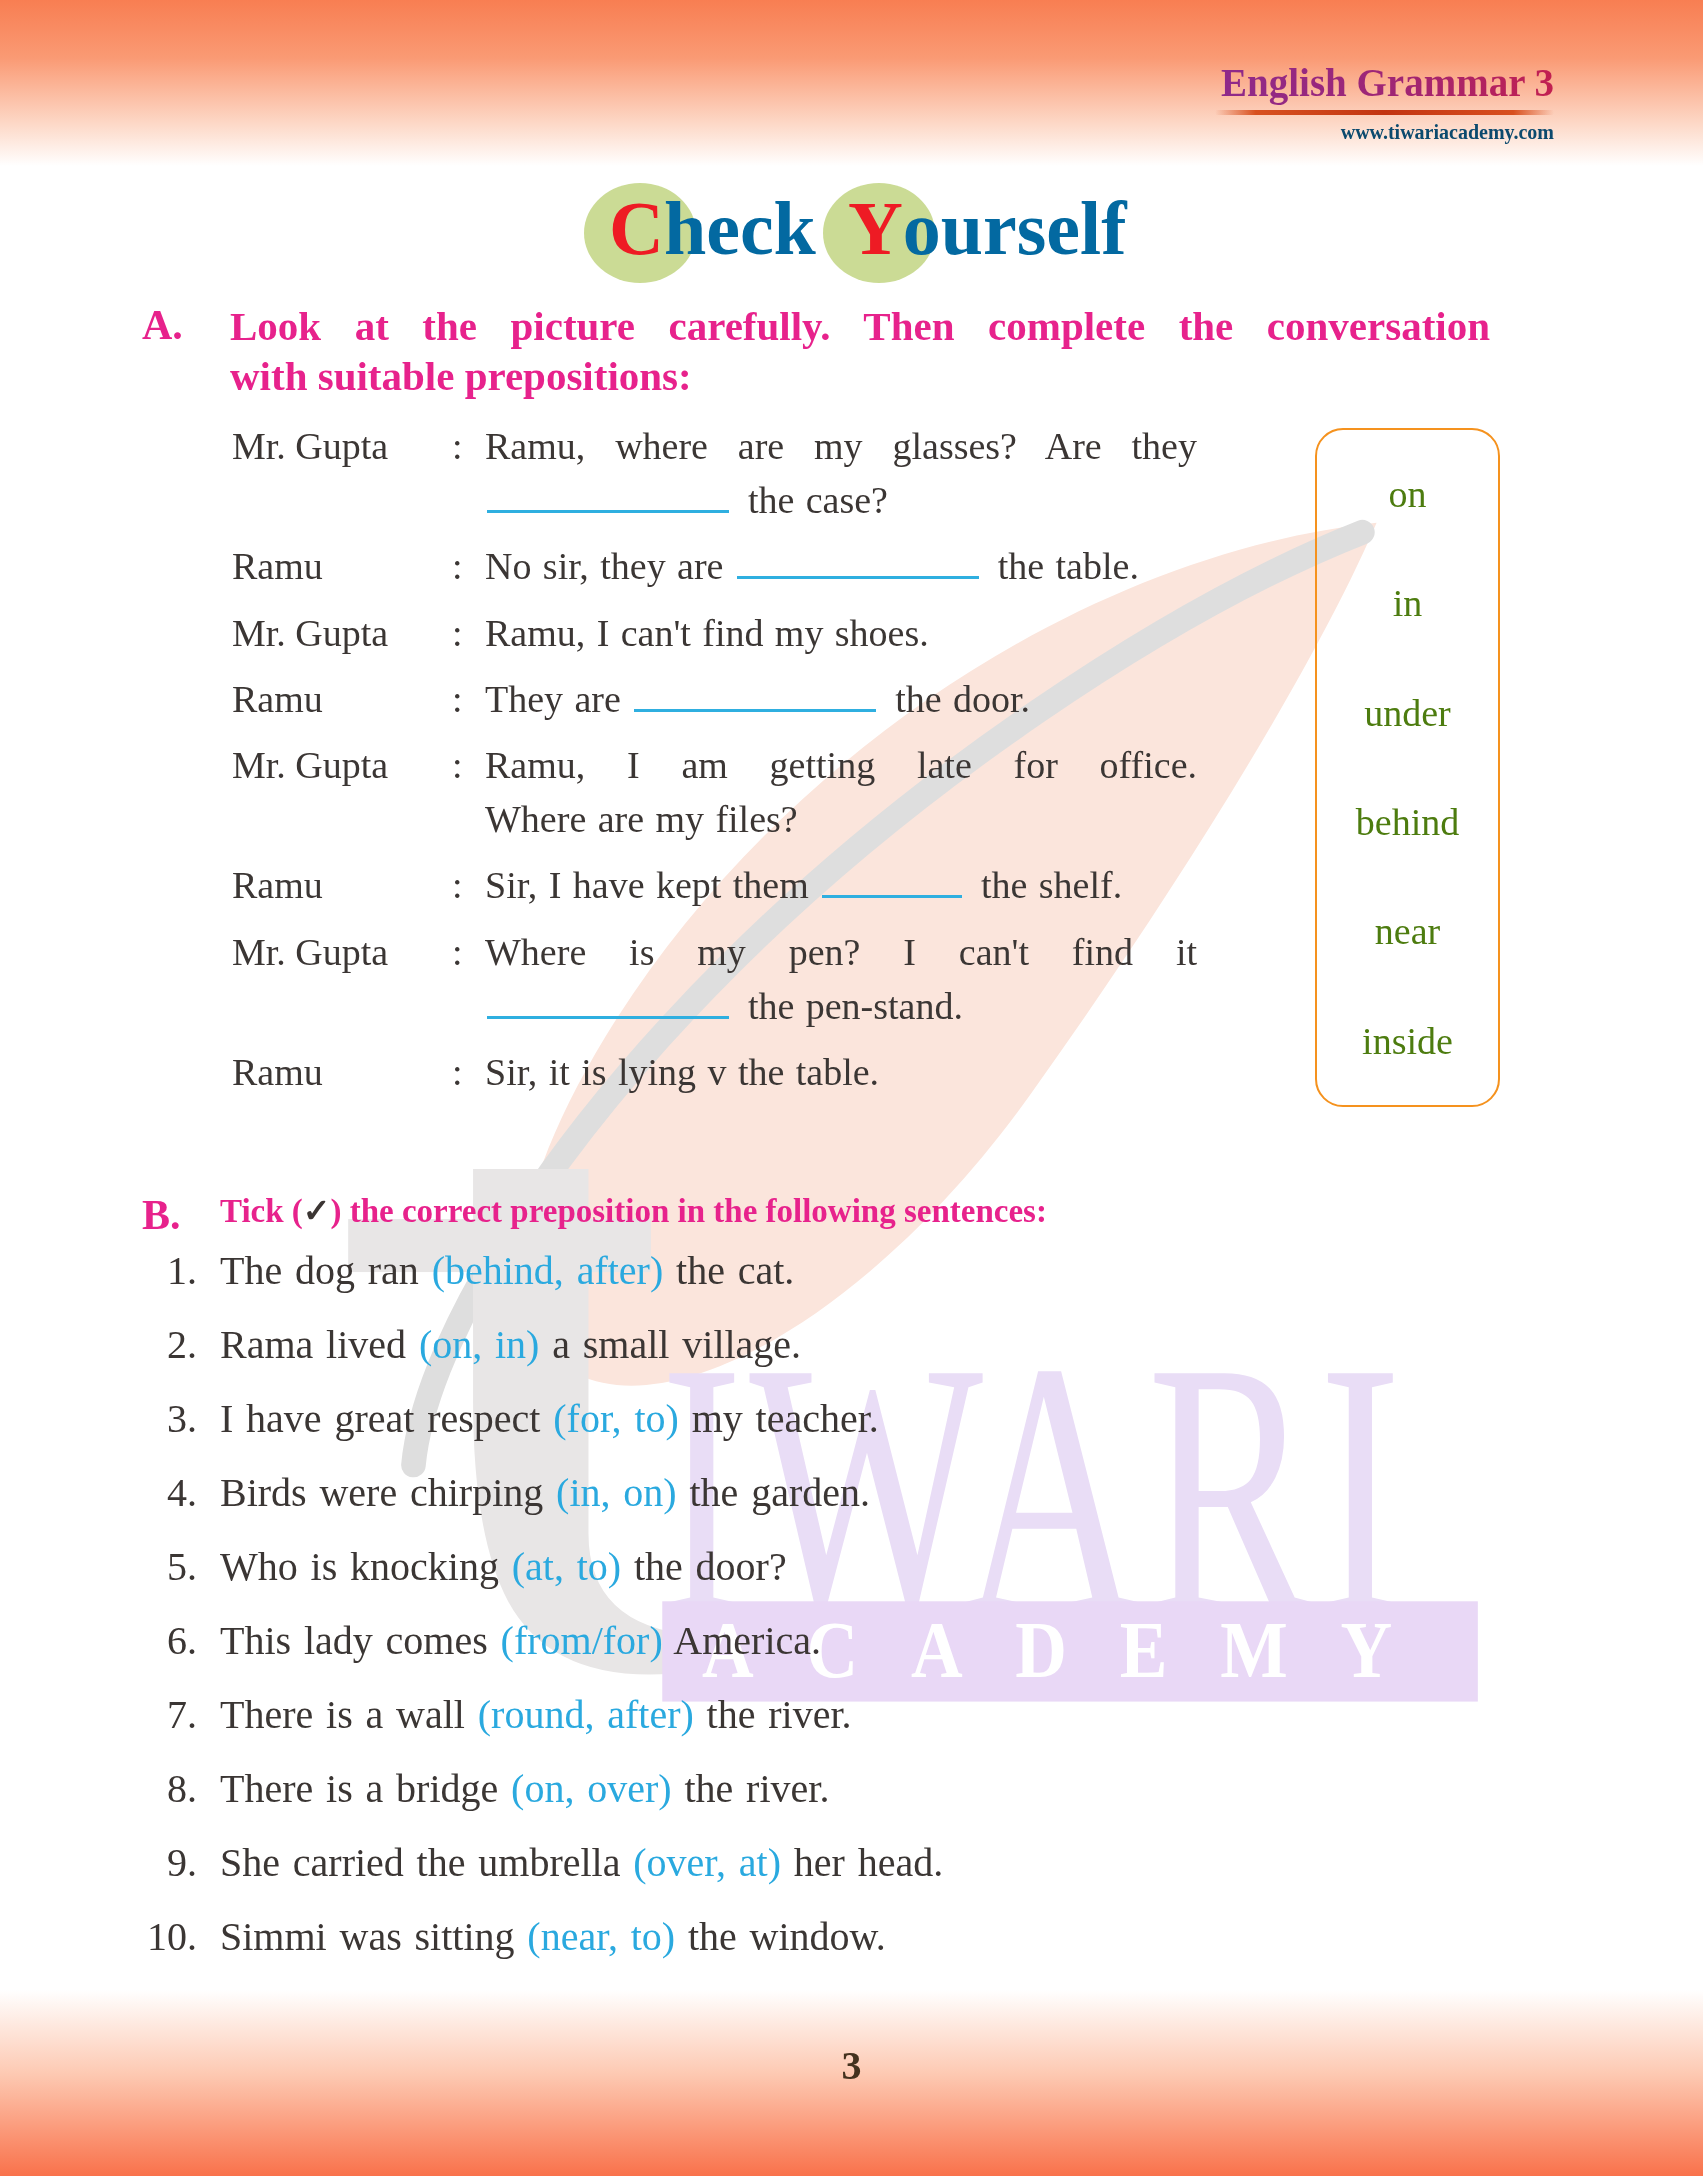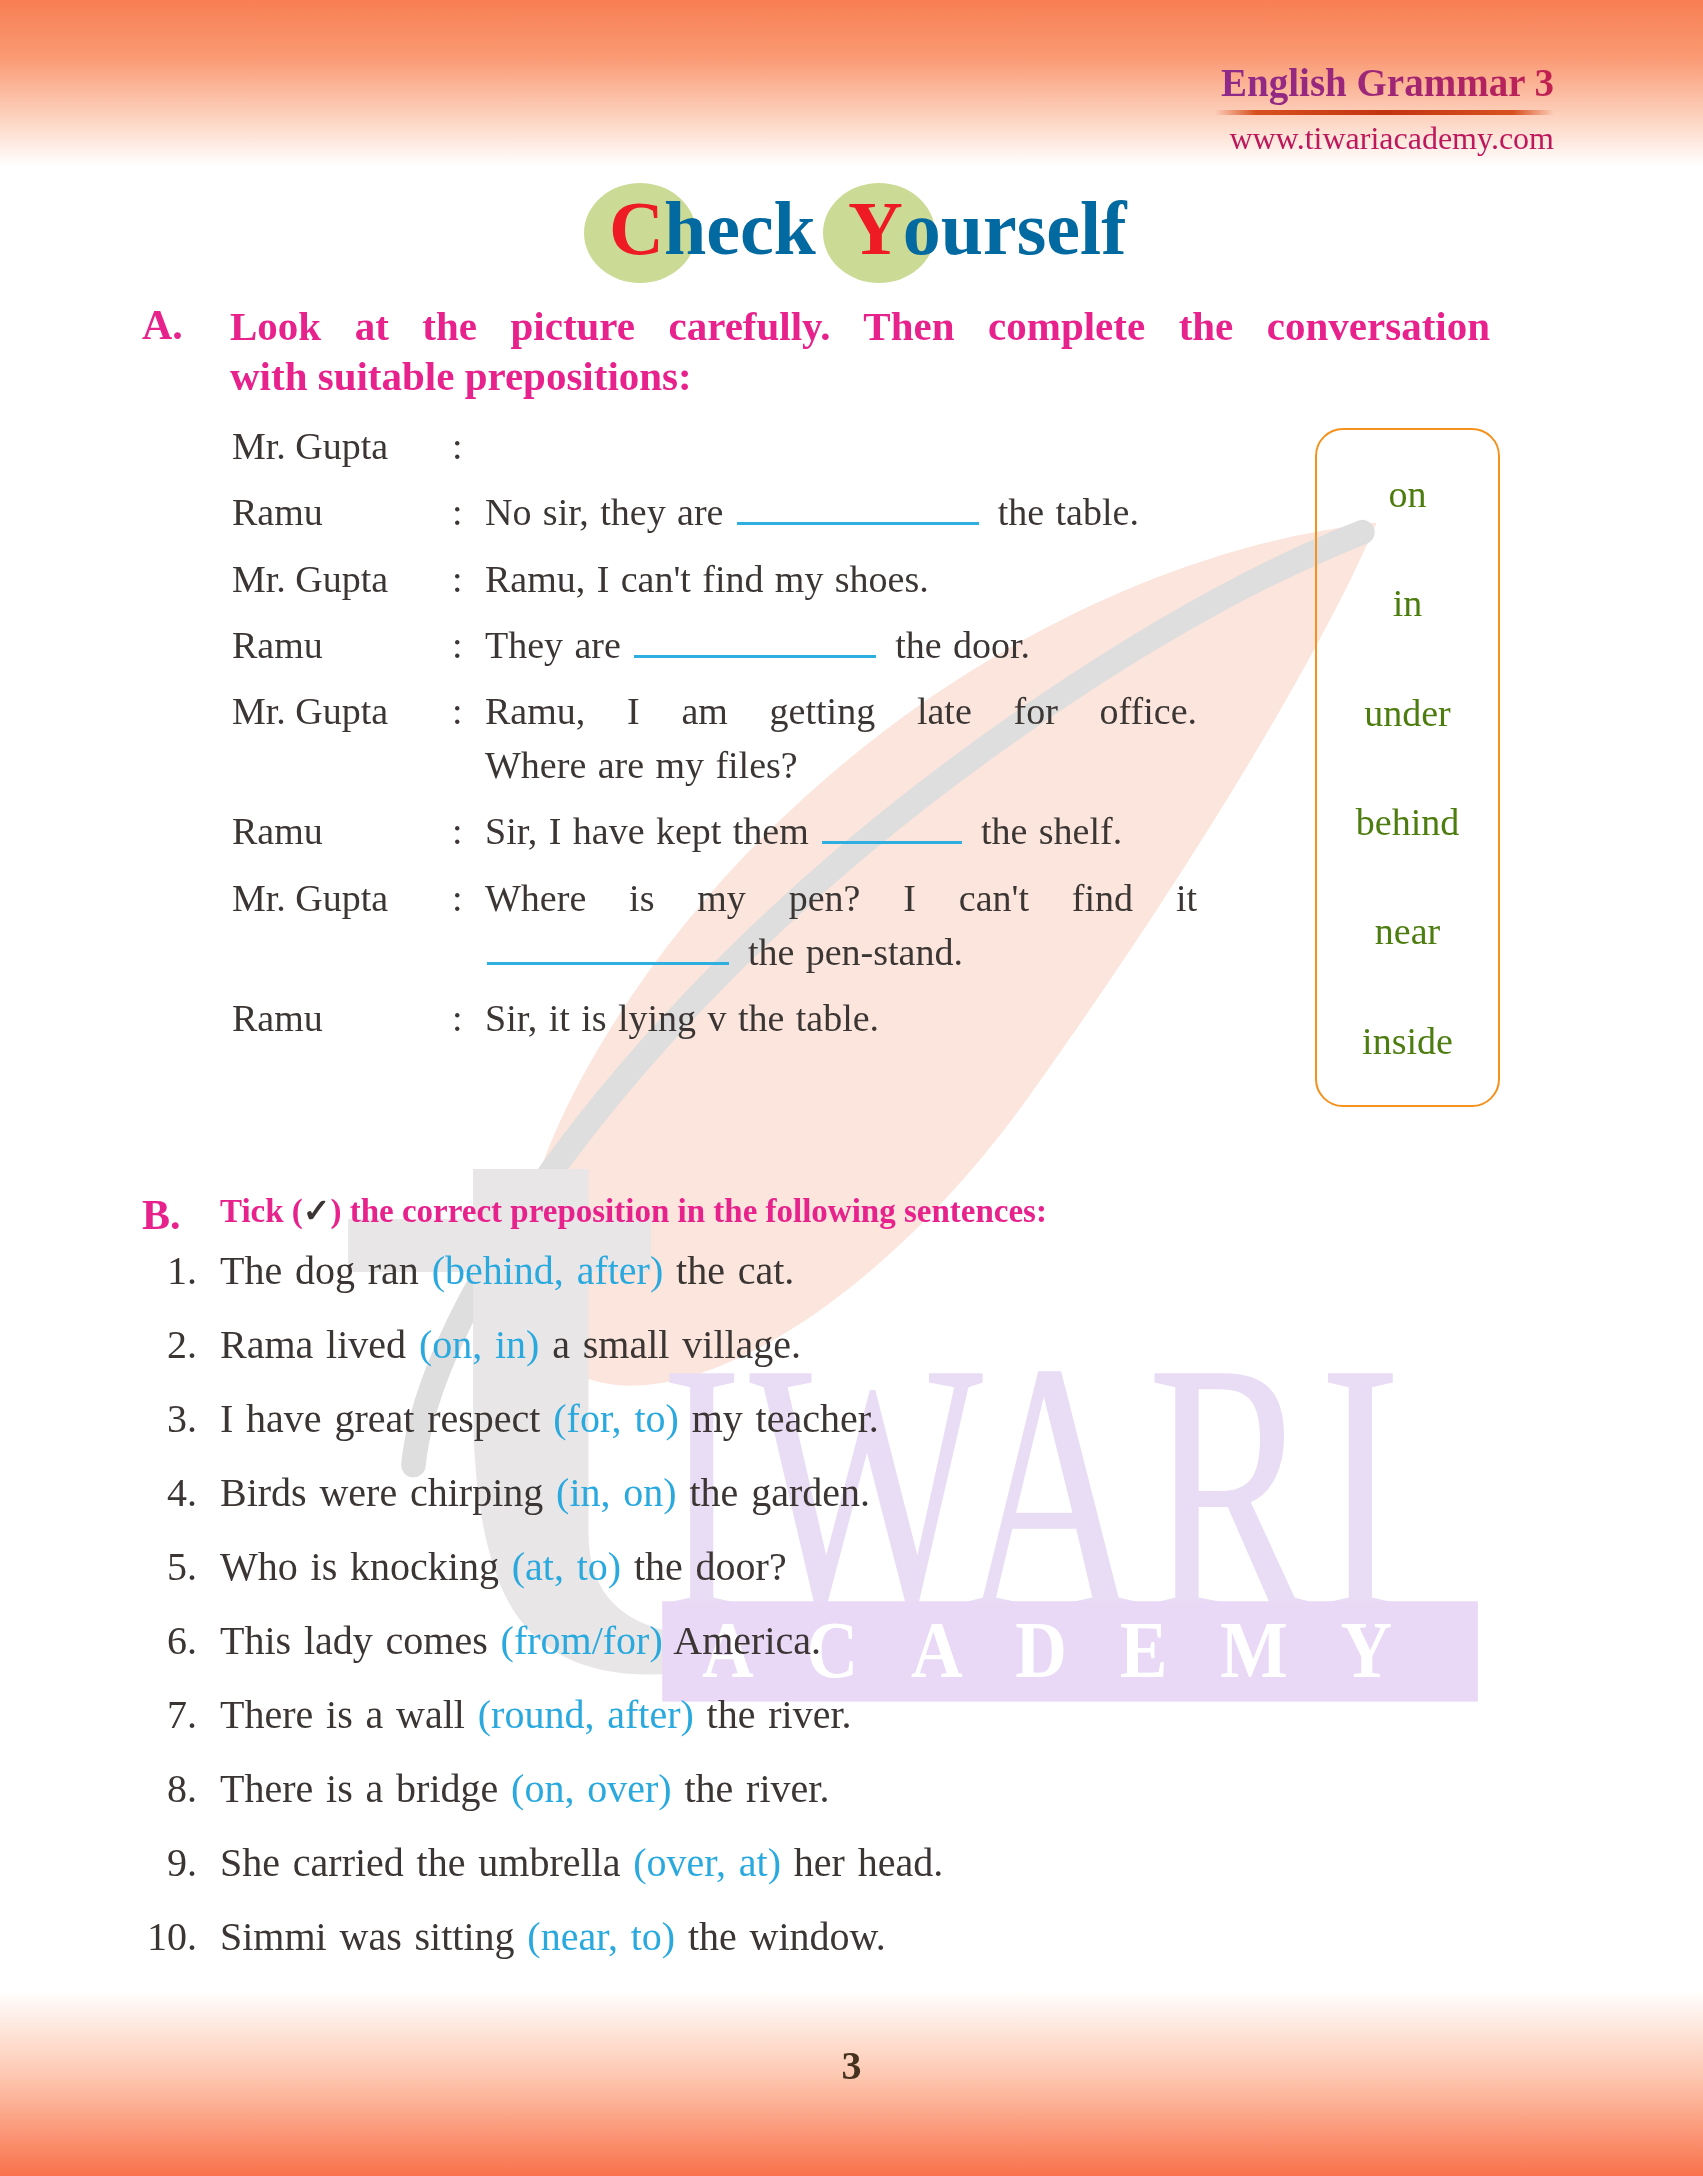--- a/index.html
+++ b/index.html
@@ -24,21 +24,21 @@
   .header-title{
     font-size:39px;font-weight:bold;line-height:1.1;
     background:linear-gradient(90deg,#8e2a8a 0%,#a02573 55%,#c22050 100%);
     -webkit-background-clip:text;background-clip:text;color:transparent;
     display:inline-block;
   }
   .header-divider{
     width:339px;height:5.7px;margin:4.7px 0 5.7px auto;border-radius:2.8px;
     background:linear-gradient(90deg,rgba(197,54,16,0) 0%,#d8501f 12%,#c23411 50%,#d8501f 88%,rgba(197,54,16,0) 100%);
   }
-  .header-url{font-size:32px;font-weight:normal;color:#be185d;line-height:1.1;}
+  .header-url{font-size:20px;font-weight:bold;color:#0c4a6e;line-height:1.1;}
 
   
   .page-title{position:absolute;left:609px;top:185px;font-size:76px;font-weight:bold;white-space:nowrap;}
   .initial-wrap{position:relative;display:inline-block;}
   .initial-circle{
     position:absolute;left:-24.6px;top:-1.9px;width:112px;height:100px;
     border-radius:50%;background:#cbdb95;z-index:-1;
   }
   .initial-red{color:#ee1b24;position:relative;}
   .title-rest{color:#0369a1;}
@@ -130,20 +130,24 @@
       <div class="section-heading">
         <div class="a-line1">Look at the picture carefully. Then complete the conversation</div>
         <div>with suitable prepositions:</div>
       </div>
     </div>
 
     <div class="conversation" id="conversation">
         <div class="conv-row">
           <div class="conv-speaker">Mr. Gupta</div>
           <div class="conv-colon">:</div>
+          <div class="conv-lines">
+            <div class="conv-line just"><span>Ramu, where are my glasses? Are they</span></div>
+            <div class="conv-line"><span class="blank"></span><span> the case?</span></div>
+          </div>
         </div>
         <div class="conv-row">
           <div class="conv-speaker">Ramu</div>
           <div class="conv-colon">:</div>
           <div class="conv-lines">
             <div class="conv-line"><span>No sir, they are </span><span class="blank"></span><span> the table.</span></div>
           </div>
         </div>
         <div class="conv-row">
           <div class="conv-speaker">Mr. Gupta</div>

